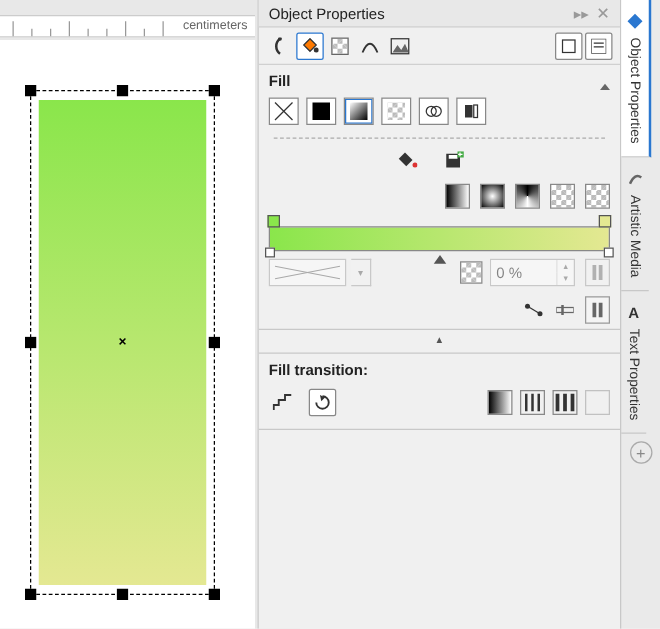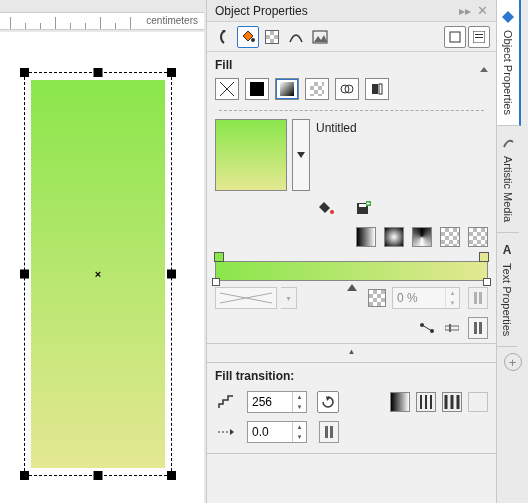--- a/index.html
+++ b/index.html
@@ -225,27 +225,20 @@
     <span class="ft">
         <svg width="14" height="14">
           <rect x="2" y="2" width="6" height="10" fill="#333"></rect>
           <rect x="9" y="2" width="3" height="10" fill="none" stroke="#333"></rect>
         </svg>
       </span>
   </div>
 
   <div class="dash-divider"></div>
 
-  <div class="preview-row">
-    <div class="preview-swatch"></div>
-    <div class="drop-btn">
-        <span class="drop-caret"></span>
-      </div>
-    <div class="preset-name">Untitled</div>
-  </div>
 
   <div class="mini-row" style="padding-left: 108px">
     <span class="mini">
         <svg width="16" height="14">
           <path d="M6 1 L12 7 L7 12 L1 6 Z" fill="#333"></path>
           <circle cx="14" cy="11" r="2" fill="#d33"></circle>
         </svg>
       </span>
     <span class="mini">
         <svg width="16" height="14">
@@ -332,27 +325,20 @@
   <div class="section-hd blend-hd">
     <span>Fill transition:</span>
   </div>
 
   <div class="blend-row">
     <span class="mini">
         <svg width="16" height="14">
           <path d="M1 13 L1 9 L5 9 L5 5 L10 5 L10 1 L15 1" fill="none" stroke="#333" stroke-width="1.5"></path>
         </svg>
       </span>
-    <div class="numbox wide">
-      <input value="256" style="">
-      <div class="spin">
-          <span>▴</span>
-          <span>▾</span>
-        </div>
-    </div>
     <span class="mini box">
         <svg width="12" height="12">
           <path d="M6 1 A5 5 0 1 1 1 6" fill="none" stroke="#333" stroke-width="1.5"></path>
           <polygon points="4,0 8,2 5,5" fill="#333"></polygon>
         </svg>
       </span>
     <div class="blend-right">
       <span class="tile" style="background:linear-gradient(90deg,#000,#fff);"></span>
       <span class="tile"><svg width="18" height="18">
             <line x1="4" y1="2" x2="4" y2="16" stroke="#333" stroke-width="2"></line>
@@ -361,41 +347,20 @@
           </svg></span>
       <span class="tile"><svg width="18" height="18">
             <line x1="3" y1="2" x2="3" y2="16" stroke="#333" stroke-width="3"></line>
             <line x1="9" y1="2" x2="9" y2="16" stroke="#333" stroke-width="3"></line>
             <line x1="15" y1="2" x2="15" y2="16" stroke="#333" stroke-width="3"></line>
           </svg></span>
       <span class="tile disabled"></span>
     </div>
   </div>
 
-  <div class="blend-row">
-    <span class="mini">
-        <svg width="16" height="10">
-          <line x1="0" y1="5" x2="12" y2="5" stroke="#333" stroke-dasharray="2 2"></line>
-          <polygon points="12,2 16,5 12,8" fill="#333"></polygon>
-        </svg>
-      </span>
-    <div class="numbox wide">
-      <input value="0.0" style="">
-      <div class="spin">
-          <span>▴</span>
-          <span>▾</span>
-        </div>
-    </div>
-    <div class="lockbtn">
-        <svg width="10" height="12">
-          <rect x="1" y="0" width="3" height="12" fill="#666"></rect>
-          <rect x="6" y="0" width="3" height="12" fill="#666"></rect>
-        </svg>
-      </div>
-  </div>
 
   <hr class="sep" style="margin-top:6px">
 </div>
 
 <div class="side-tabs">
   <div class="vtab active">
     <svg class="vicon">
         <polygon points="7,1 13,7 7,13 1,7" fill="#2a77d0"></polygon>
       </svg>
     <span>Object Properties</span>

